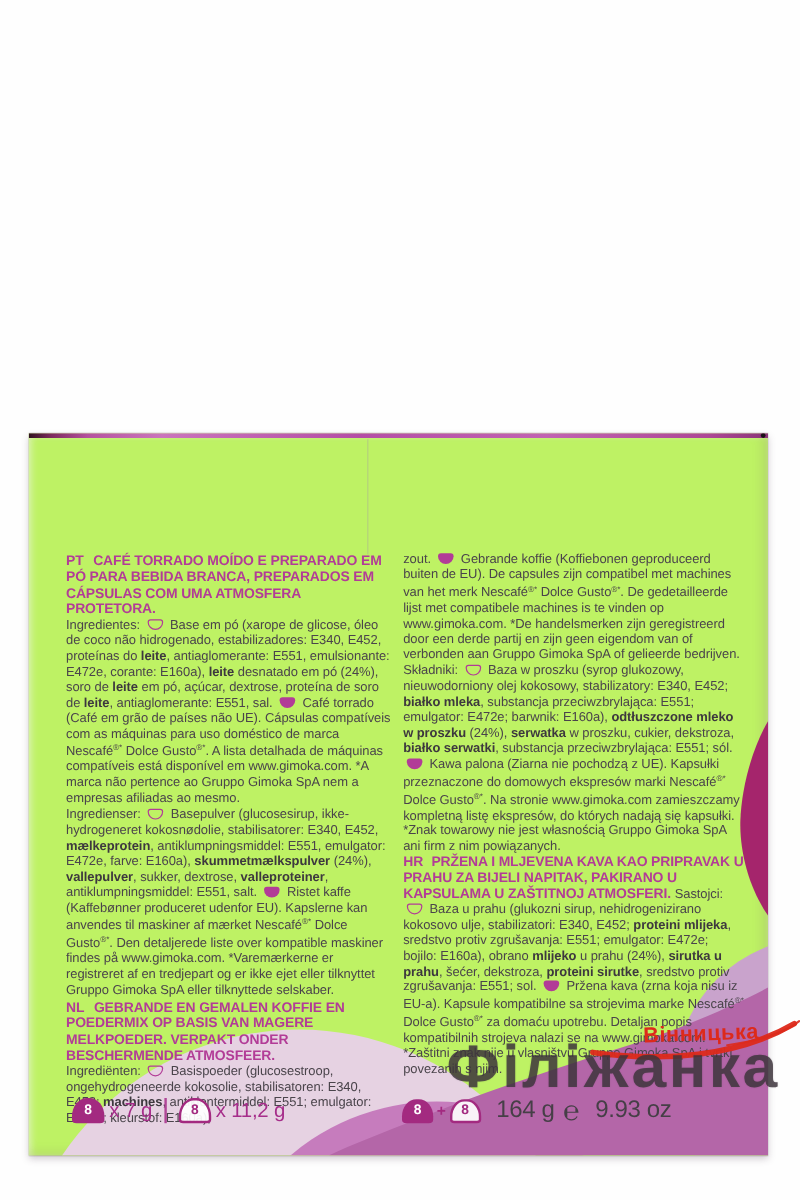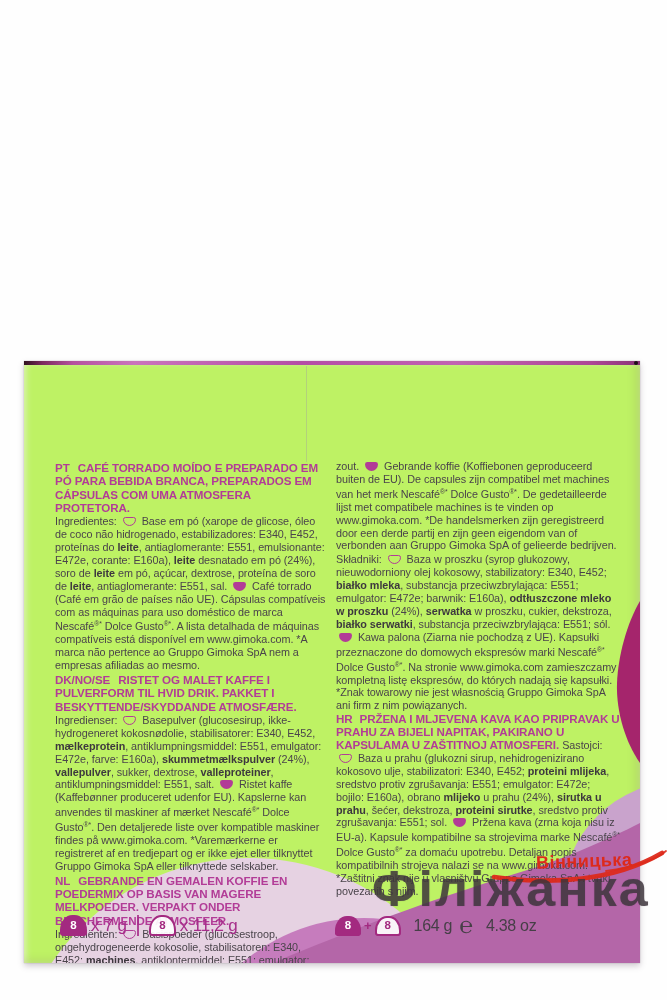--- a/index.html
+++ b/index.html
@@ -40,21 +40,21 @@
   .cap{position:relative;display:inline-flex;align-items:center;justify-content:center;
        width:27px;height:21px;border-radius:46% 46% 14% 14% / 72% 72% 14% 14%;box-sizing:border-box;}
   .cap-f{background:#a32a80;}
   .cap-o{border:2.4px solid #a32a80;background:rgba(255,255,255,.92);}
   .cap-f .cap-num{color:#fff;}
   .cap-o .cap-num{color:#a32a80;}
   .cap-num{font-size:11.5px;font-weight:bold;line-height:1;}
   .pack-label{color:#a62d8a;font-weight:normal;font-size:17px;margin-left:4px;letter-spacing:-0.2px;}
   .pack-divider{width:2px;height:21px;background:#a62d8a;opacity:.85;margin:0 10px;}
   .plus{color:#a32a80;font-weight:bold;font-size:13px;margin:0 3px;}
-  .net-weight{color:#463f47;font-size:16px;letter-spacing:-0.3px;margin-left:13px;}
+  .net-weight{color:#463f47;font-size:20px;letter-spacing:-0.3px;margin-left:13px;}
   .e-mark{color:#463f47;font-size:23px;margin-left:7px;}
 
   
   .wm-name{position:absolute;left:372px;top:860px;z-index:10;font-size:50px;font-weight:bold;
        color:rgba(62,52,60,.78);letter-spacing:2px;white-space:nowrap;transform:scaleX(1.04);
        transform-origin:left;text-shadow:0 0 1px rgba(62,52,60,.35);}
   .wm-city{position:absolute;left:536px;top:851px;z-index:11;font-size:18px;font-weight:bold;
        color:#dd2a1b;letter-spacing:.5px;transform:rotate(-2deg);white-space:nowrap;}
   .wm-swoosh{position:absolute;left:488px;top:843px;z-index:10;}
 </style>
@@ -76,21 +76,20 @@
     <div class="box-edge"></div>
     <div class="crease"></div>
 
     <div class="cols">
       <div class="col col-left">
           <div class="sec">
             <div class="sec-title"><span class="sec-code">PT</span><span>CAFÉ TORRADO MOÍDO E PREPARADO EM PÓ PARA BEBIDA BRANCA, PREPARADOS EM CÁPSULAS COM UMA ATMOSFERA PROTETORA.</span></div>
             <p class="sec-body"><span>Ingredientes: </span><span class="cup cup-o"></span><span> Base em pó (xarope de glicose, óleo de coco não hidrogenado, estabilizadores: E340, E452, proteínas do </span><span class="bold">leite</span><span>, antiaglomerante: E551, emulsionante: E472e, corante: E160a), </span><span class="bold">leite</span><span> desnatado em pó (24%), soro de </span><span class="bold">leite</span><span> em pó, açúcar, dextrose, proteína de soro de </span><span class="bold">leite</span><span>, antiaglomerante: E551, sal. </span><span class="cup cup-f"></span><span> Café torrado (Café em grão de países não UE). Cápsulas compatíveis com as máquinas para uso doméstico de marca Nescafé</span><span class="sup">®*</span><span> Dolce Gusto</span><span class="sup">®*</span><span>. A lista detalhada de máquinas compatíveis está disponível em www.gimoka.com. *A marca não pertence ao Gruppo Gimoka SpA nem a empresas afiliadas ao mesmo.</span></p>
           </div>
           <div class="sec">
-            <div class="sec-title"><span class="sec-code">DK/NO/SE</span><span>RISTET OG MALET KAFFE I PULVERFORM TIL HVID DRIK. PAKKET I BESKYTTENDE/SKYDDANDE ATMOSFÆRE.</span></div>
             <p class="sec-body"><span>Ingredienser: </span><span class="cup cup-o"></span><span> Basepulver (glucosesirup, ikke-hydrogeneret kokosnødolie, stabilisatorer: E340, E452, </span><span class="bold">mælkeprotein</span><span>, antiklumpningsmiddel: E551, emulgator: E472e, farve: E160a), </span><span class="bold">skummetmælkspulver</span><span> (24%), </span><span class="bold">vallepulver</span><span>, sukker, dextrose, </span><span class="bold">valleproteiner</span><span>, antiklumpningsmiddel: E551, salt. </span><span class="cup cup-f"></span><span> Ristet kaffe (Kaffebønner produceret udenfor EU). Kapslerne kan anvendes til maskiner af mærket Nescafé</span><span class="sup">®*</span><span> Dolce Gusto</span><span class="sup">®*</span><span>. Den detaljerede liste over kompatible maskiner findes på www.gimoka.com. *Varemærkerne er registreret af en tredjepart og er ikke ejet eller tilknyttet Gruppo Gimoka SpA eller tilknyttede selskaber.</span></p>
           </div>
           <div class="sec">
             <div class="sec-title"><span class="sec-code">NL</span><span>GEBRANDE EN GEMALEN KOFFIE EN POEDERMIX OP BASIS VAN MAGERE MELKPOEDER. VERPAKT ONDER BESCHERMENDE ATMOSFEER.</span></div>
             <p class="sec-body"><span>Ingrediënten: </span><span class="cup cup-o"></span><span> Basispoeder (glucosestroop, ongehydrogeneerde kokosolie, stabilisatoren: E340, E452; </span><span class="bold">machines</span><span>, antiklontermiddel: E551; emulgator: E472e; kleurstof: E160a), </span></p>
           </div>
         </div>
       <div class="col col-right">
           <div class="sec">
             <p class="sec-body"><span>zout. </span><span class="cup cup-f"></span><span> Gebrande koffie (Koffiebonen geproduceerd buiten de EU). De capsules zijn compatibel met machines van het merk Nescafé</span><span class="sup">®*</span><span> Dolce Gusto</span><span class="sup">®*</span><span>. De gedetailleerde lijst met compatibele machines is te vinden op www.gimoka.com. *De handelsmerken zijn geregistreerd door een derde partij en zijn geen eigendom van of verbonden aan Gruppo Gimoka SpA of gelieerde bedrijven.</span></p>
@@ -119,21 +118,21 @@
     <div class="net-right">
       <span class="cap cap-f" style="width:26px;height:20px;">
         <span class="cap-num">8</span>
       </span>
       <span class="plus">+</span>
       <span class="cap cap-o" style="width:26px;height:20px;">
         <span class="cap-num">8</span>
       </span>
       <span class="net-weight">164 g</span>
       <span class="e-mark">℮</span>
-      <span class="net-weight">4.38 oz</span>
+      <span class="net-weight">9.93 oz</span>
     </div>
 
   </div>
 
   <svg class="wm-swoosh" width="182" height="46">
     <path d="M6,34 C64,42 126,38 174,10" fill="none" stroke="#dd2a1b" stroke-width="4.6" stroke-linecap="round" opacity="0.95"></path>
     <path d="M118,28 C146,24 166,18 178,8" fill="none" stroke="#dd2a1b" stroke-width="1.8" stroke-linecap="round" opacity="0.9"></path>
   </svg>
   <div class="wm-city">Вінницька</div>
   <div class="wm-name">Філіжанка</div>

